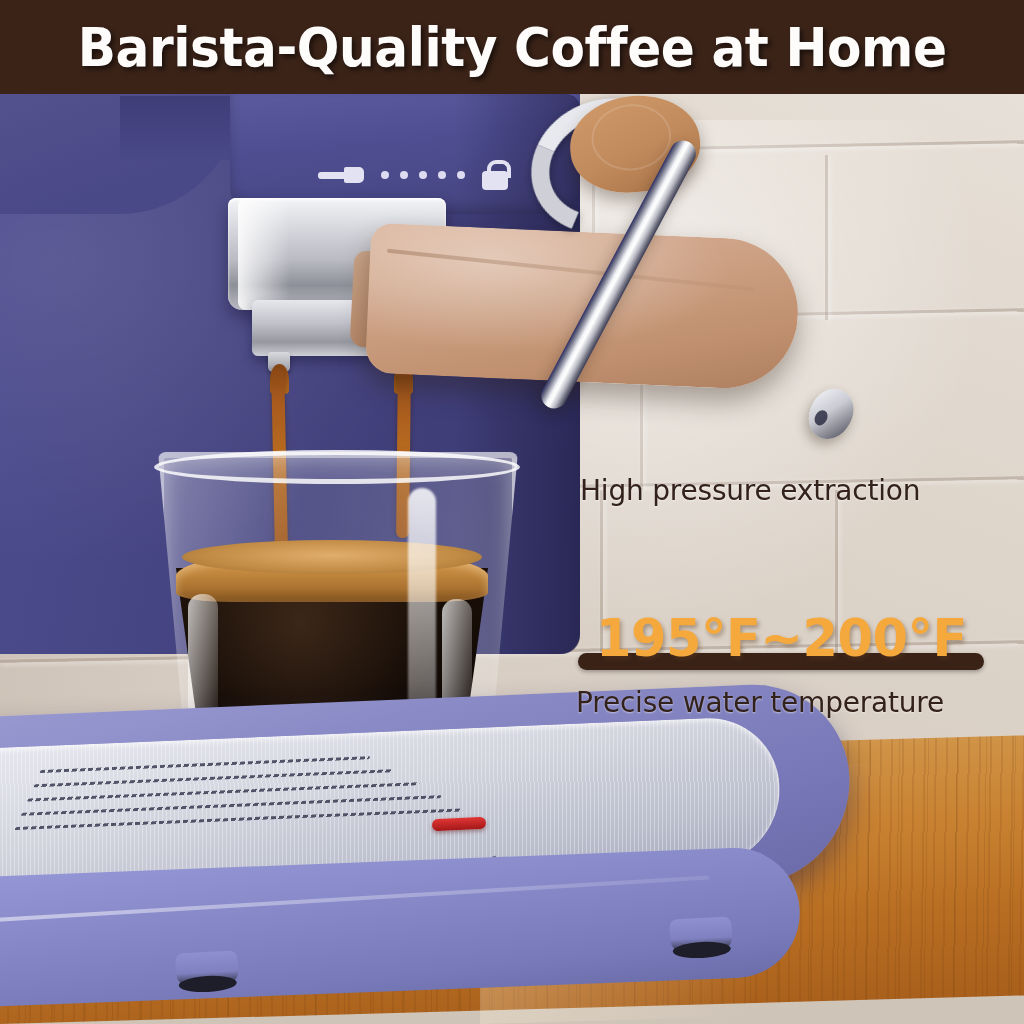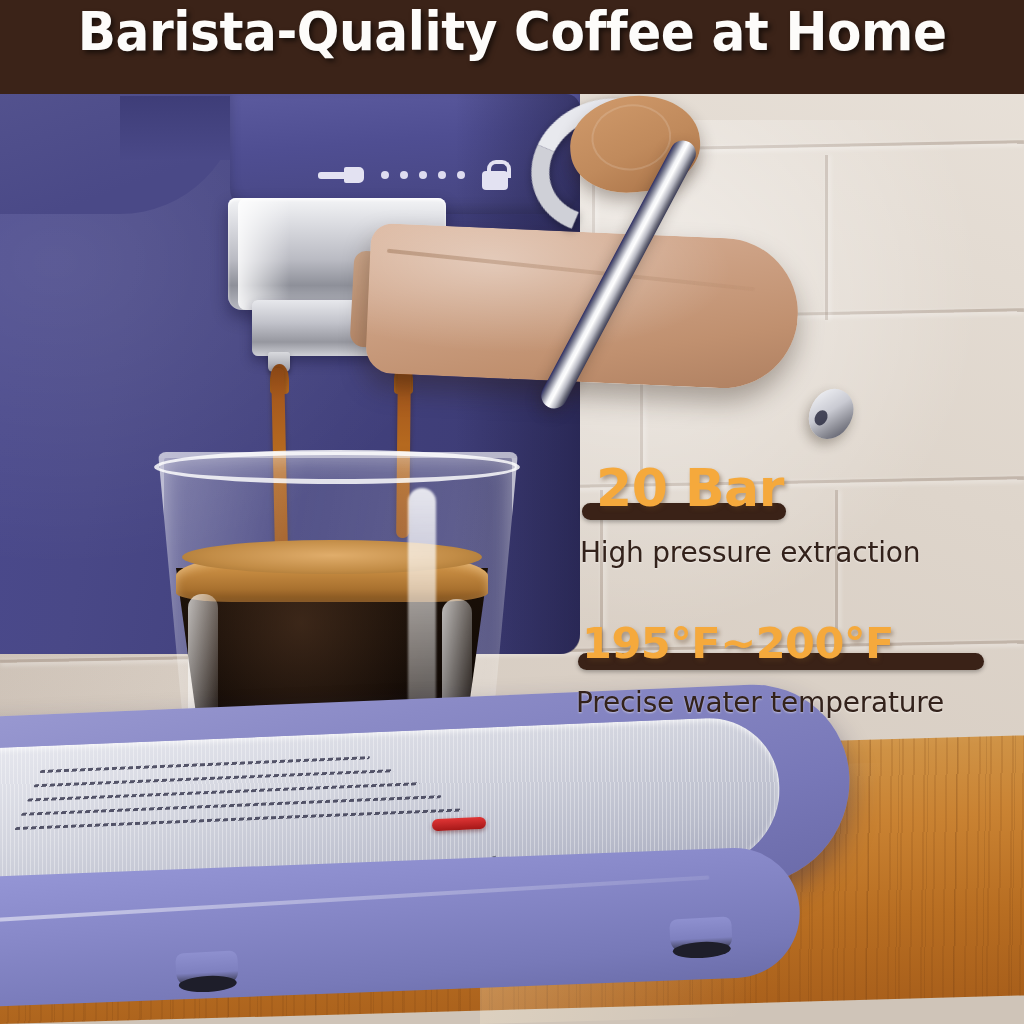--- a/index.html
+++ b/index.html
@@ -343,21 +343,21 @@
   .foot.right{left:670px;top:918px;transform:rotate(-3deg);}
   .foot:after{
     content:"";position:absolute;left:2px;bottom:-6px;width:58px;height:16px;
     background:#1e1e2a;border-radius:50%;
   }
 
   
   .banner{
     position:absolute;left:0;top:0;width:1024px;height:94px;
     background:#3b2318;
-    display:flex;justify-content:center;
+    display:flex;align-items:center;justify-content:center;
     z-index:40;
   }
   .banner-title{
     color:#fdfcfa;
     font-family:"DejaVu Sans",sans-serif;
     font-size:54px;
     font-weight:bold;
     letter-spacing:-0.5px;
     transform:scaleX(.93);
     text-shadow:3px 3px 5px rgba(0,0,0,.55);
@@ -378,21 +378,21 @@
   .f-pressure .feat-rule{width:204px;}
   .f-temp .feat-rule{width:406px;}
   .feat-head{
     position:absolute;left:16px;bottom:6px;
     color:#f5a93c;
     font-family:"DejaVu Sans",sans-serif;
     font-weight:bold;font-size:52px;letter-spacing:-.5px;
     text-shadow:2px 3px 4px rgba(90,60,30,.42);
     white-space:nowrap;
   }
-  .f-temp .feat-head{left:6px;font-size:43px;}
+  .f-temp .feat-head{left:20px;font-size:51px;}
   .feat-sub{
     display:block;margin-top:12px;
     color:#33221b;
     font-family:"DejaVu Sans",sans-serif;
     font-size:28px;font-weight:400;letter-spacing:-.2px;
     text-shadow:0 1px 2px rgba(255,255,255,.5);
     white-space:nowrap;
   }
 </style>
 </head>
@@ -486,24 +486,20 @@
   <div class="base-front"></div>
   <div class="base-crease"></div>
   <div class="foot left"></div>
   <div class="foot right"></div>
 
   <div class="banner">
     <div class="banner-title">Barista-Quality Coffee at Home</div>
   </div>
 
   <div class="feature f-pressure">
-    <div class="feat-head-wrap">
-      <div class="feat-rule"></div>
-      <div class="feat-head">20 Bar</div>
-    </div>
     <div class="feat-sub">High pressure extraction</div>
   </div>
 
   <div class="feature f-temp">
     <div class="feat-head-wrap">
       <div class="feat-rule"></div>
       <div class="feat-head">195°F~200°F</div>
     </div>
     <div class="feat-sub">Precise water temperature</div>
   </div>

